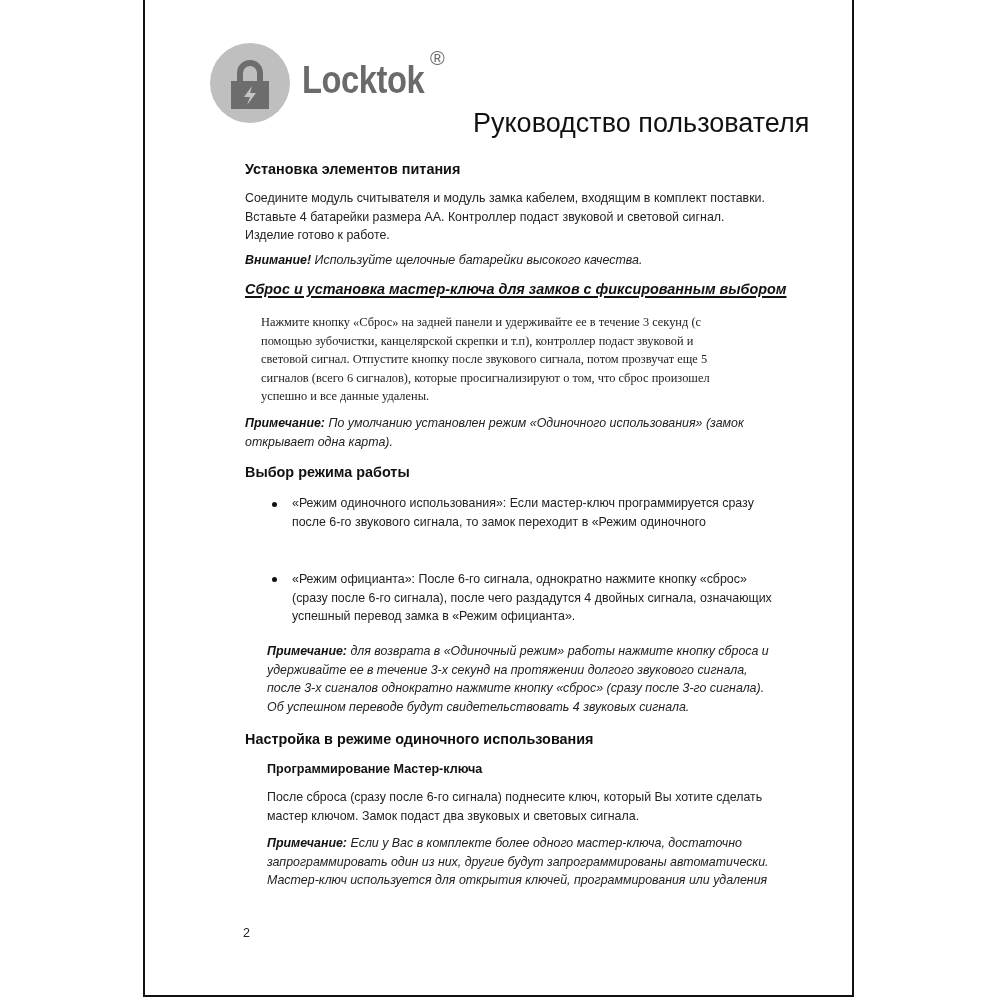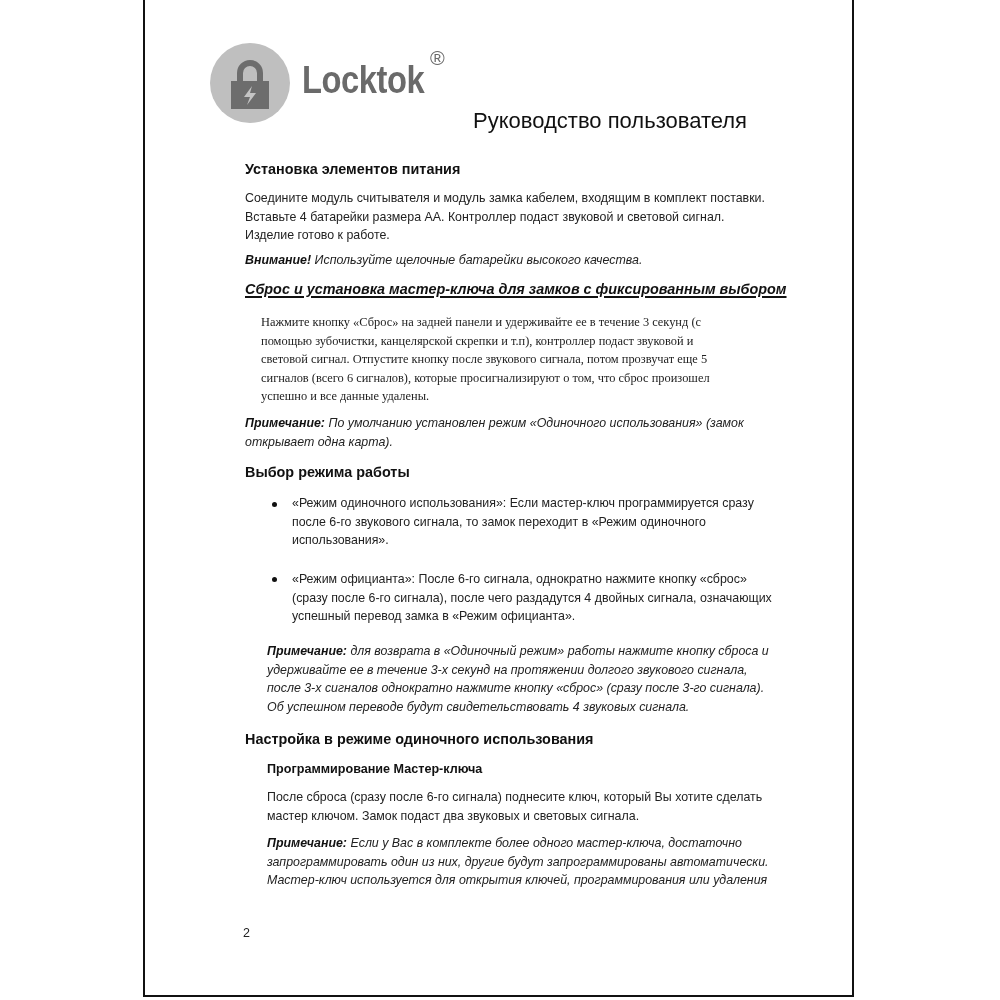--- a/index.html
+++ b/index.html
@@ -63,21 +63,21 @@
       position: absolute;
       left: 220px;
       top: 4px;
       font-size: 20px;
       color: #6a6a6a;
     }
     .doc-title {
       position: absolute;
       left: 473px;
       top: 108px;
-      font-size: 22px;
+      font-size: 27px;
       color: #111;
       font-weight: normal;
       white-space: nowrap;
     }
     .h {
       position: absolute;
       font-weight: bold;
       font-size: 14.4px;
       color: #111;
       white-space: nowrap;
@@ -160,21 +160,20 @@
   <div><b class="lead">Примечание:</b><span> По умолчанию установлен режим «Одиночного использования» (замок</span></div>
   <div>открывает одна карта).</div>
 </div>
 
 <div class="h" style="left:245px; top:464px;">Выбор режима работы</div>
 
 <span class="bullet-dot" style="left:272px; top:502px;"></span>
 <div class="p" style="left:292px; top:494px; width:540px;">
   <div>«Режим одиночного использования»: Если мастер-ключ программируется сразу</div>
   <div>после 6-го звукового сигнала, то замок переходит в «Режим одиночного</div>
-  <div>использования».</div>
 </div>
 
 <span class="bullet-dot" style="left:272px; top:577px;"></span>
 <div class="p" style="left:292px; top:570px; width:540px;">
   <div>«Режим официанта»: После 6-го сигнала, однократно нажмите кнопку «сброс»</div>
   <div>(сразу после 6-го сигнала), после чего раздадутся 4 двойных сигнала, означающих</div>
   <div>успешный перевод замка в «Режим официанта».</div>
 </div>
 
 <div class="p note" style="left:267px; top:642px; width:560px;">

